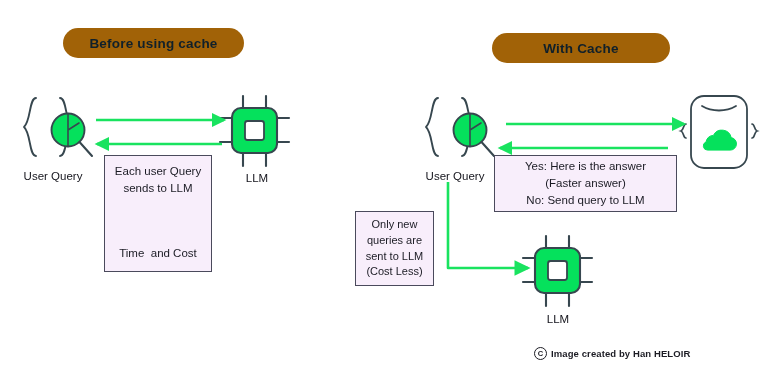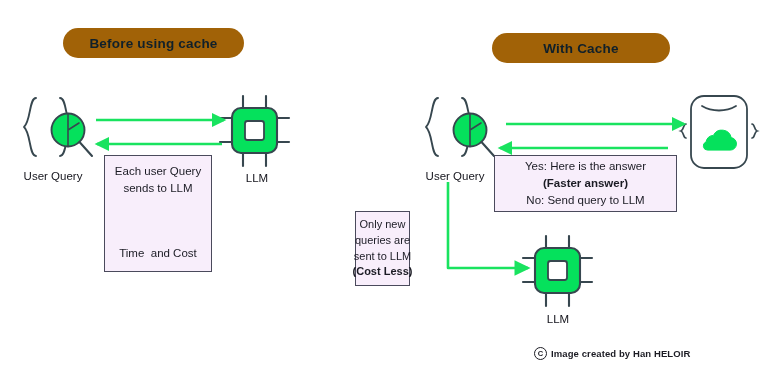--- a/index.html
+++ b/index.html
@@ -48,26 +48,26 @@
     font-size: 11.5px;
     line-height: 1.45;
     text-align: center;
     display: flex;
     flex-direction: column;
     align-items: center;
     justify-content: flex-start;
     padding-top: 7px;
   }
   .note .ln { display: block; white-space: pre; }
-  .note .bold { font-weight: 700; }
+  .note .bold { font-weight: 400; }
 
   #note-each  { left: 104px; top: 155px; width: 108px; height: 117px; }
   #note-check { left: 494px; top: 69px;  width: 183px; height: 43px; justify-content: center; padding-top: 0; }
   #note-yes   { left: 494px; top: 155px; width: 183px; height: 57px; justify-content: center; padding-top: 0; }
-  #note-only  { left: 355px; top: 211px; width: 55px;  height: 75px; justify-content: center; padding-top: 0; font-size: 11px; }
+  #note-only  { left: 355px; top: 211px; width: 79px;  height: 75px; justify-content: center; padding-top: 0; font-size: 11px; }
 
   
   .svglayer {
     position: absolute;
     left: 0; top: 0;
     width: 768px; height: 380px;
     pointer-events: none;
   }
 
   

